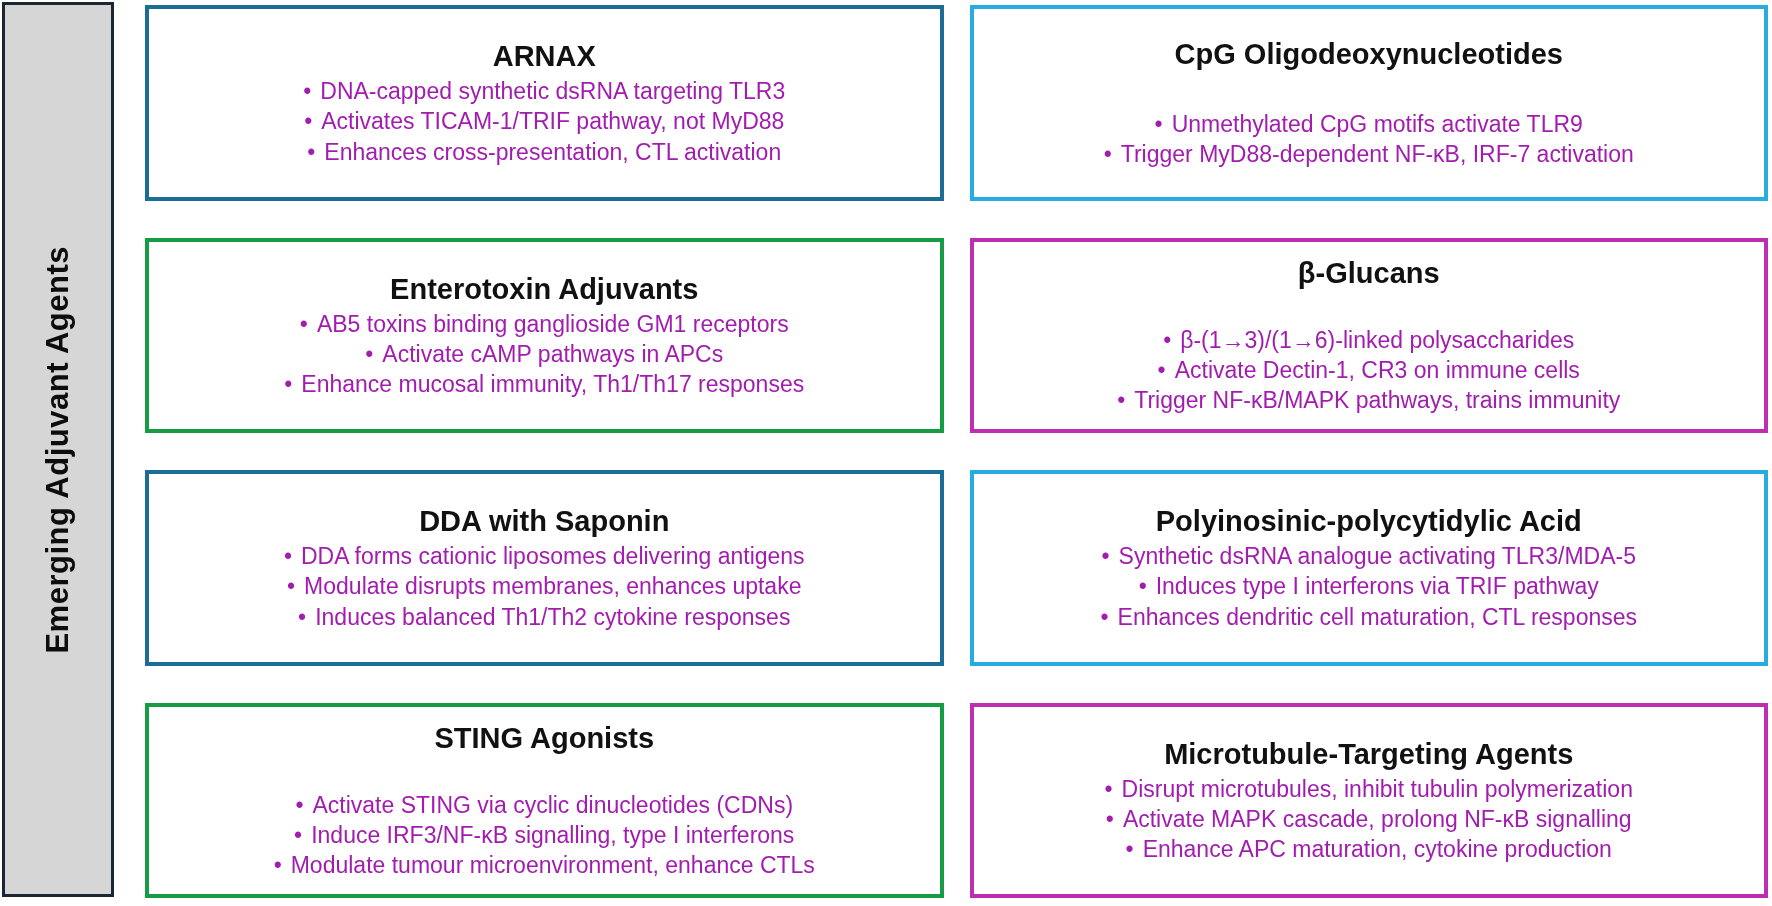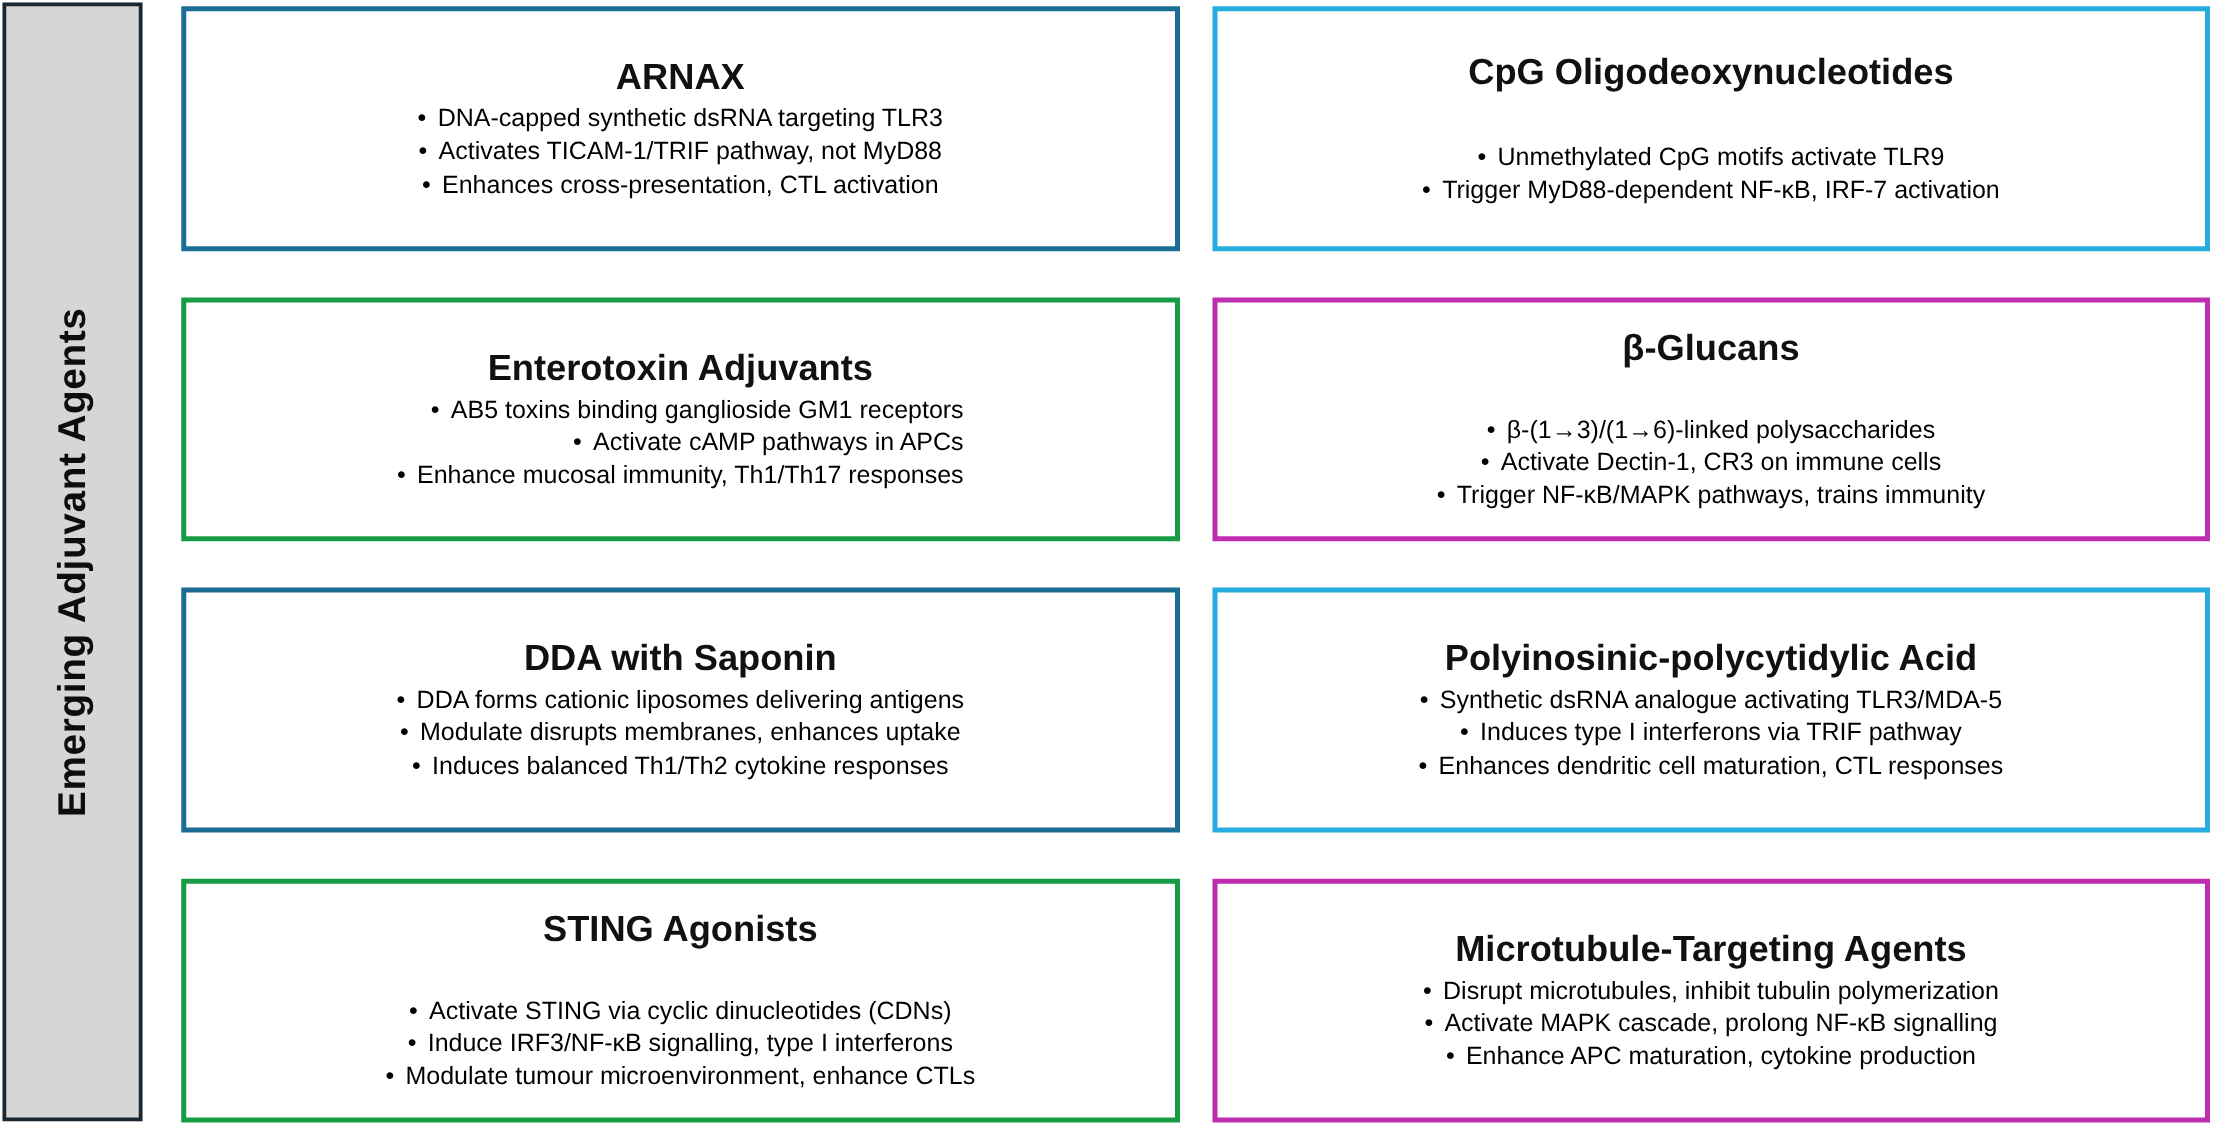--- a/index.html
+++ b/index.html
@@ -61,23 +61,23 @@
     padding: 6px 16px;
   }
   .box-title {
     font-weight: 700;
     font-size: 29px;
     line-height: 1.3;
     color: #111111;
     white-space: nowrap;
   }
   .bullet-line {
-    font-size: 20px;
+    font-size: 23px;
     line-height: 1.32;
-    color: #000000;
+    color: #a21caf;
     white-space: nowrap;
   }
   .dot {
     margin-right: 9px;
   }
 </style>
 </head>
 <body>
 
 <div class="page">
@@ -99,21 +99,21 @@
   <div class="box" style="border-color: rgb(39, 172, 224); gap: 35px;">
     <div class="box-title">CpG Oligodeoxynucleotides</div>
     <div class="bullet-list">
   <div class="bullet-line"><span class="dot">•</span><span class="bullet-text">Unmethylated CpG motifs activate TLR9</span></div>
 
   <div class="bullet-line"><span class="dot">•</span><span class="bullet-text">Trigger MyD88-dependent NF-κB, IRF-7 activation</span></div>
 
 </div>
   </div>
 
-  <div class="box" style="border-color: rgb(22, 156, 69); text-align: right;">
+  <div class="box" style="border-color: rgb(22, 156, 69);">
     <div class="box-title">Enterotoxin Adjuvants</div>
     <div class="bullet-list">
   <div class="bullet-line"><span class="dot">•</span><span class="bullet-text">AB5 toxins binding ganglioside GM1 receptors</span></div>
 
   <div class="bullet-line"><span class="dot">•</span><span class="bullet-text">Activate cAMP pathways in APCs</span></div>
 
   <div class="bullet-line"><span class="dot">•</span><span class="bullet-text">Enhance mucosal immunity, Th1/Th17 responses</span></div>
 </div>
   </div>
 

